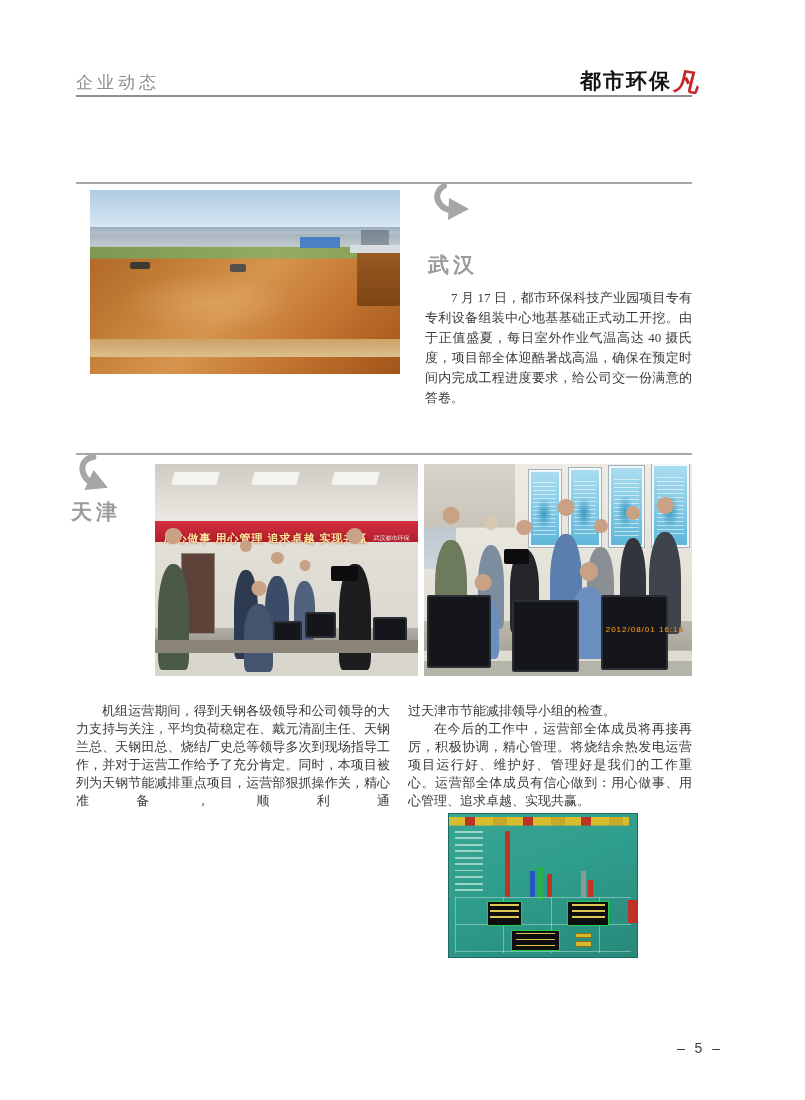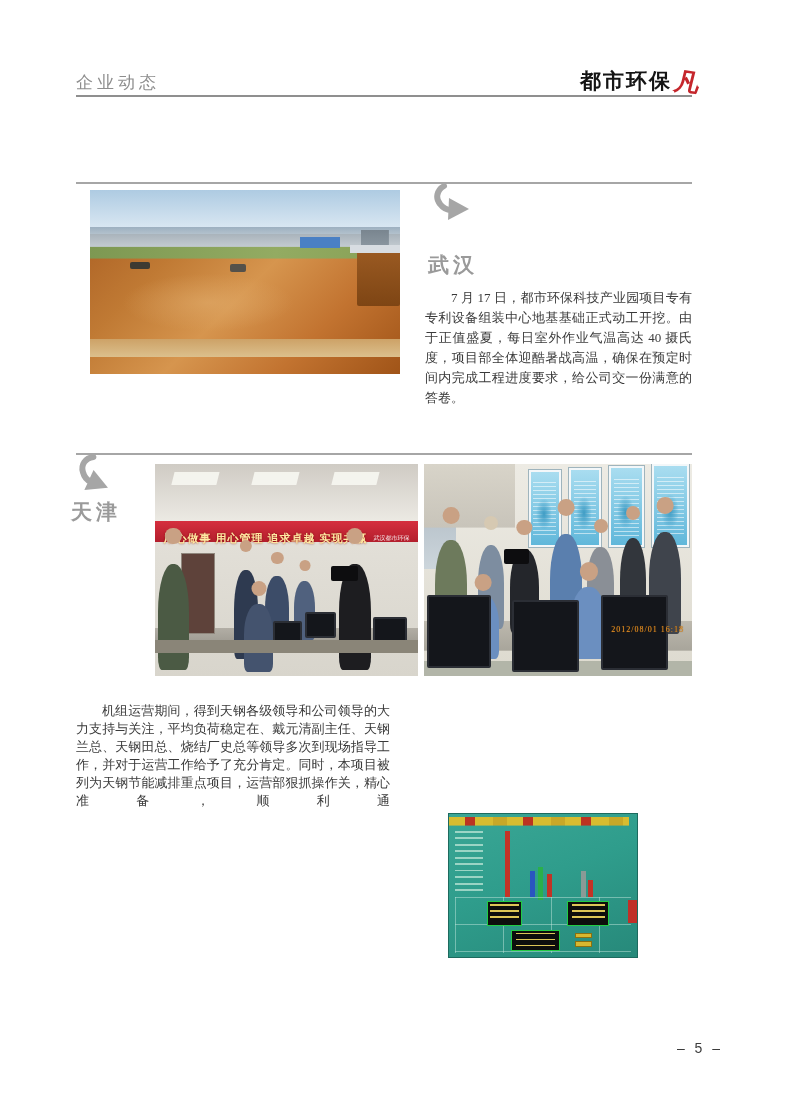--- a/index.html
+++ b/index.html
@@ -83,21 +83,21 @@
 
   
   .photo-meet2 {
     background:
       linear-gradient(#d8d4c9,#c8c4ba) no-repeat 0 0 / 34% 30%,
       linear-gradient(#b5c0c8,#cdd6dc) no-repeat 0 30% / 12% 28%,
       linear-gradient(#bdb9ae,#a8a59b) no-repeat 0 86% / 100% 14%,
       linear-gradient(#edebe4,#dddacf);
   }
   .timestamp { position:absolute; right:3%; top:76%; color:#e89028; z-index:6;
-      font-family:Liberation Serif, serif; font-size:8px; letter-spacing:1px;
+      font-family:Liberation Sans, sans-serif; font-size:8px; letter-spacing:1px;
       text-shadow:0 0 1px #7a4a00; }
 
   
   .photo-scada {
     border:1px solid #1d6a5e;
     background:
       repeating-linear-gradient(90deg,#d8bc30 0 16px,#bb3322 16px 26px,#d8bc30 26px 44px,#c8a828 44px 58px) no-repeat 2% 2% / 96% 6%,
       linear-gradient(160deg,#3aa695 0%,#2f9d8c 45%,#27897a 100%);
   }
   .scada-grid { position:absolute; left:3%; top:58%; width:94%; height:39%;
@@ -186,20 +186,24 @@
     <div class="monitor" style="left:1%; top:62%; width:24%; height:34%; z-index:5;"></div>
     <div class="monitor" style="left:33%; top:64%; width:25%; height:34%; z-index:5;"></div>
     <div class="monitor" style="left:66%; top:62%; width:25%; height:35%; z-index:5;"></div>
     <div class="abs" style="left:0; top:93%; width:100%; height:7%; background:#b2b5a8; z-index:4;"></div>
   </div>
 
   <div class="col" style="left:76px; top:702px; width:314px;">
     <p class="indent flow-end">机组运营期间，得到天钢各级领导和公司领导的大力支持与关注，平均负荷稳定在、戴元清副主任、天钢兰总、天钢田总、烧结厂史总等领导多次到现场指导工作，并对于运营工作给予了充分肯定。同时，本项目被列为天钢节能减排重点项目，运营部狠抓操作关，精心准备，顺利通</p>
   </div>
 
+  <div class="col" style="left:408px; top:702px; width:284px;">
+    <p>过天津市节能减排领导小组的检查。</p>
+    <p class="indent">在今后的工作中，运营部全体成员将再接再厉，积极协调，精心管理。将烧结余热发电运营项目运行好、维护好、管理好是我们的工作重心。运营部全体成员有信心做到：用心做事、用心管理、追求卓越、实现共赢。</p>
+  </div>
 
   <div class="photo photo-scada" style="left:448px; top:813px; width:190px; height:145px;">
     <div class="scada-rows" style="left:3%; top:12%; width:15%; height:42%;"></div>
     <div class="scada-bar" style="left:30%; top:12%; height:46%; background:#c23326;"></div>
     <div class="scada-bar" style="left:43%; top:40%; height:18%; background:#2a55c0;"></div>
     <div class="scada-bar" style="left:47.5%; top:37%; height:23%; background:#2ab04a;"></div>
     <div class="scada-bar" style="left:52%; top:42%; height:16%; background:#c23326;"></div>
     <div class="scada-bar" style="left:70%; top:40%; height:18%; background:#8a9a96;"></div>
     <div class="scada-bar" style="left:74%; top:46%; height:12%; background:#c23326;"></div>
     <div class="scada-grid"></div>

